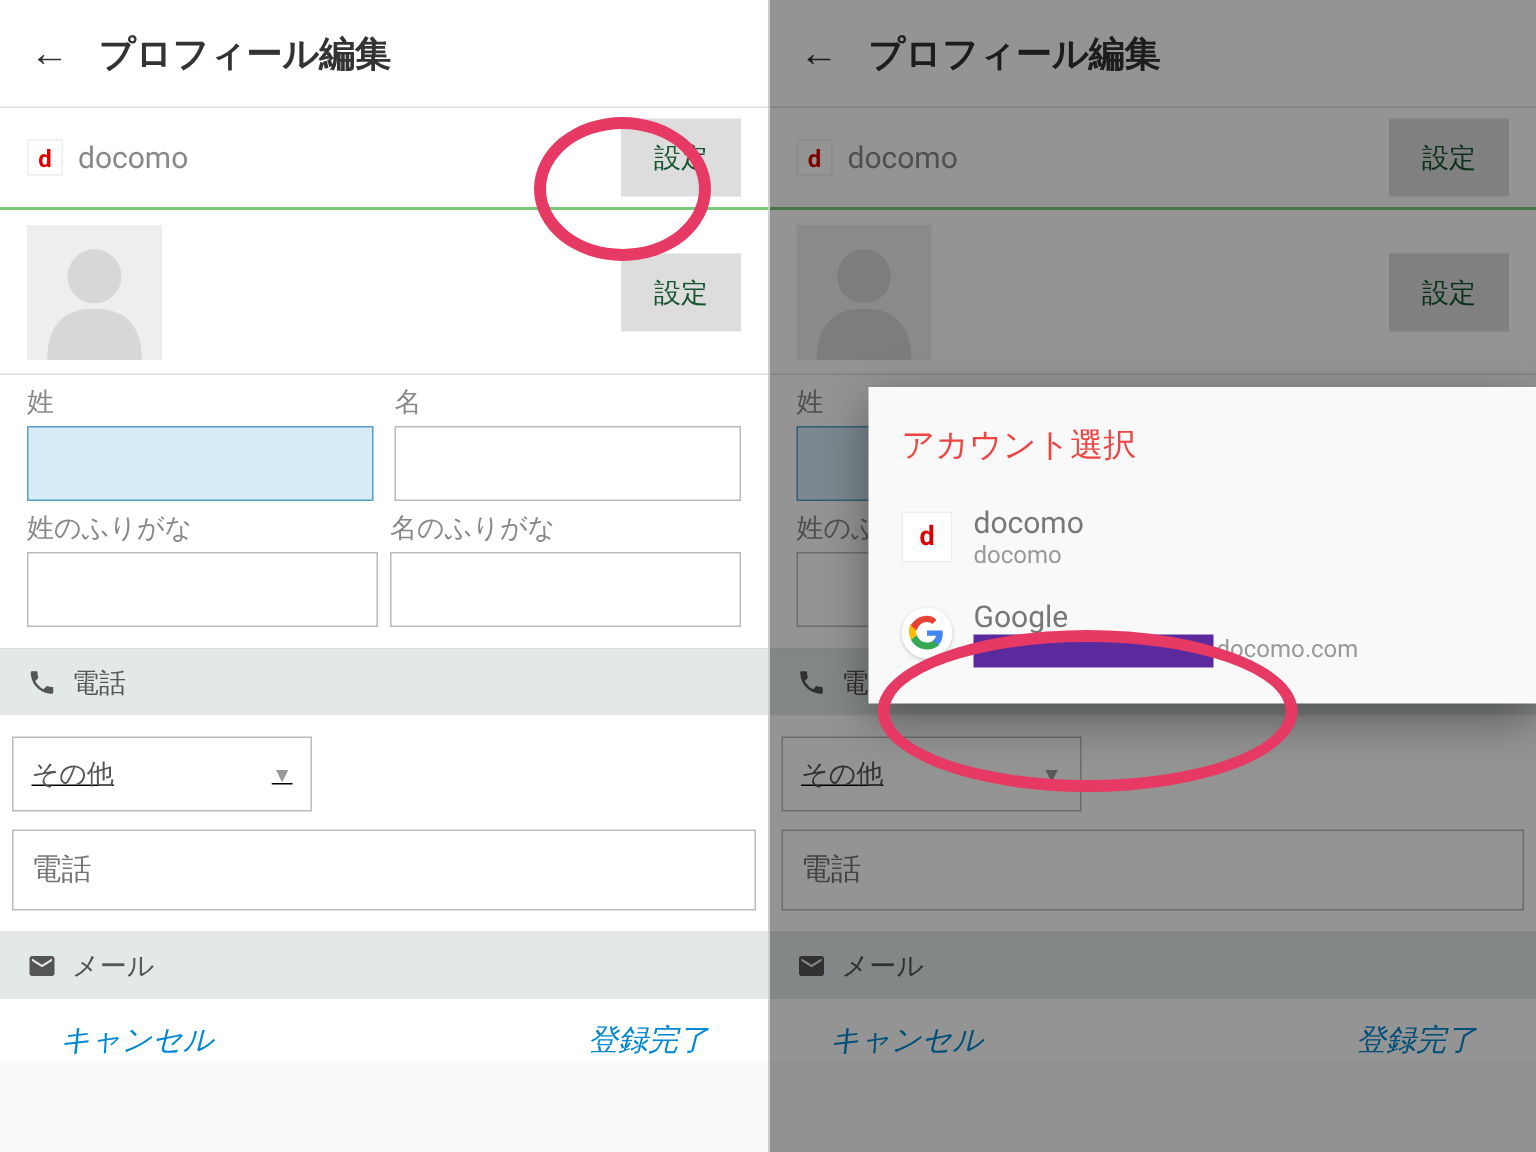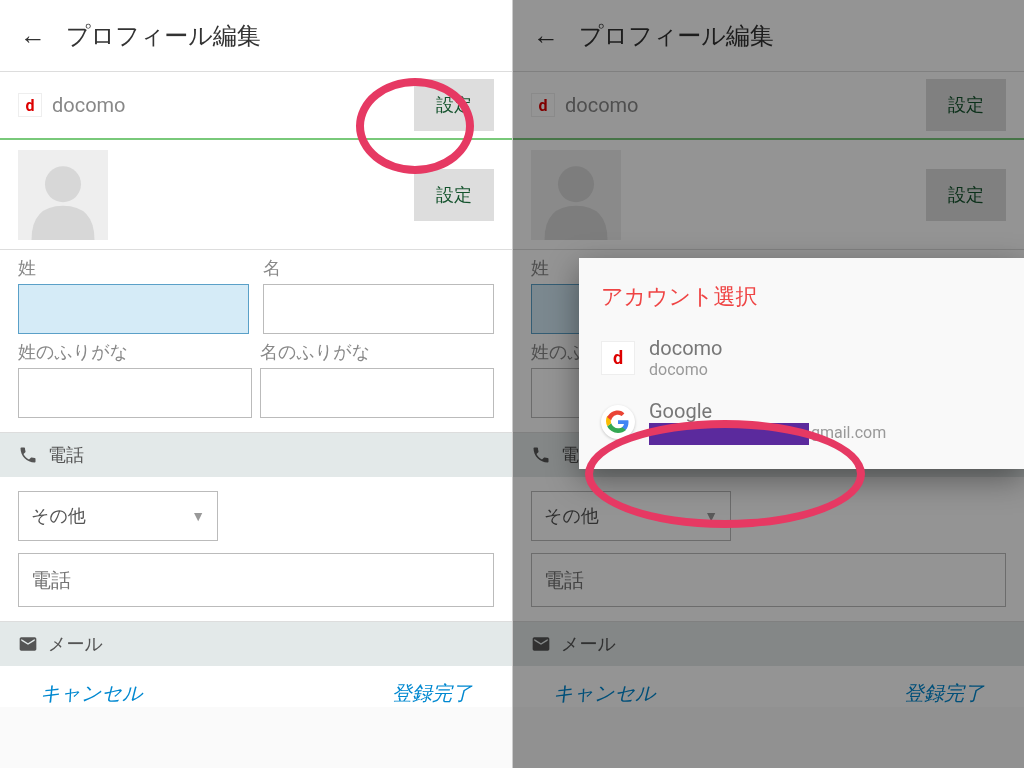--- a/index.html
+++ b/index.html
@@ -28,21 +28,21 @@
     border-bottom: 1px solid #ddd;
   }
   .back-arrow {
     font-size: 26px;
     color: #333;
     margin-right: 20px;
     cursor: pointer;
   }
   .header-title {
     font-size: 24px;
-    font-weight: 400;
+    font-weight: 700;
     color: #333;
   }
   .account-row {
     height: 68px;
     background: #fff;
     display: flex;
     align-items: center;
     padding: 0 18px;
     border-bottom: 2px solid #79c97a;
   }
@@ -121,22 +121,23 @@
     background: #e3e9e9;
     padding: 10px 18px;
     display: flex;
     align-items: center;
     gap: 10px;
     color: #555;
     font-size: 18px;
   }
   .section-content {
     background: #fff;
-    padding: 14px 18px;
+    padding: 14px 8px;
     border-bottom: 1px solid #ddd;
+    text-decoration: underline;
   }
   .select-box {
     width: 200px;
     height: 50px;
     border: 1px solid #bbb;
     background: #fff;
     display: flex;
     align-items: center;
     padding: 0 12px;
     justify-content: space-between;
@@ -376,20 +377,20 @@
         <svg viewBox="0 0 48 48" width="24" height="24">
             <path fill="#4285F4" d="M45 24.5c0-1.6-.1-2.8-.4-4H24v7.3h11.9c-.2 2-1.5 5-5 7l7.6 5.9C43 36.7 45 31.1 45 24.5z"></path>
             <path fill="#34A853" d="M24 46c6.5 0 11.9-2.1 15.9-5.8l-7.6-5.9c-2 1.4-4.8 2.4-8.3 2.4-6.3 0-11.7-4.2-13.6-10l-7.9 6C6.4 40.6 14.6 46 24 46z"></path>
             <path fill="#FBBC05" d="M10.4 26.7c-.5-1.4-.8-3-.8-4.7s.3-3.2.8-4.7l-7.9-6C.9 14.7 0 18.2 0 22s.9 7.3 2.5 10.7l7.9-6z"></path>
             <path fill="#EA4335" d="M24 9.3c3.5 0 5.9 1.5 7.3 2.8l5.4-5.3C33.9 3.3 29.5 1 24 1 14.6 1 6.4 6.4 2.5 14.3l7.9 6C12.3 13.5 17.7 9.3 24 9.3z"></path>
           </svg>
       </div>
       <div class="dialog-labels">
         <span class="dialog-main">Google</span>
         <span>
-          <span class="redaction"></span><span class="gmail-suffix">gmail.com</span>
+          <span class="redaction"></span><span class="gmail-suffix">docomo.com</span>
         </span>
       </div>
     </div>
   </div>
 
   <div class="circle-annotation" style="left:72px; top:420px; width:280px; height:108px;"></div>
 </div>
 
 </body></html>

